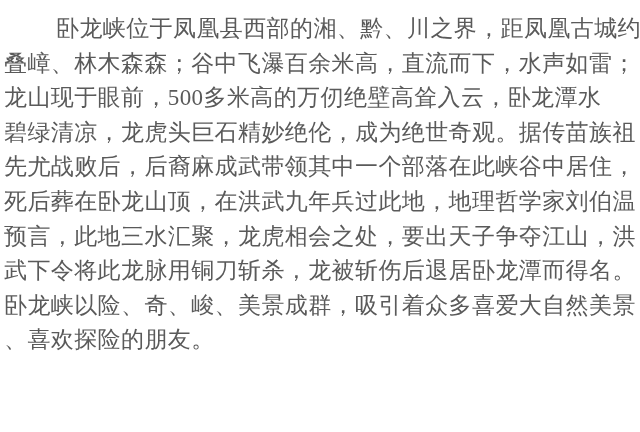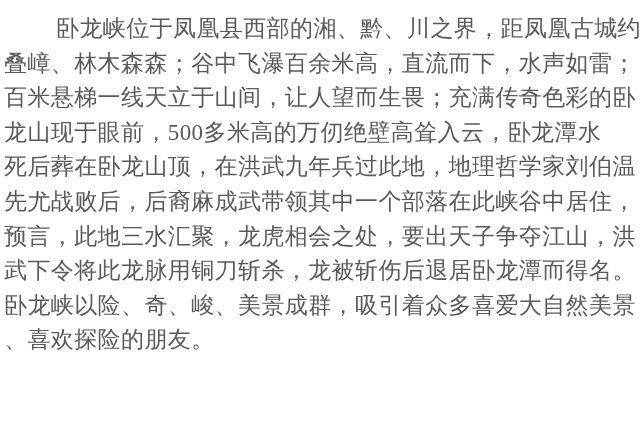--- a/index.html
+++ b/index.html
@@ -32,22 +32,22 @@
     padding-left: 52px;
   }
 </style>
 </head>
 <body>
 
 <div class="page">
   <div class="para">
     <div class="text-line first">卧龙峡位于凤凰县西部的湘、黔、川之界，距凤凰古城约</div>
     <div class="text-line">叠嶂、林木森森；谷中飞瀑百余米高，直流而下，水声如雷；</div>
-    <div class="text-line">百米悬梯一线天立于山间，让人望而生畏；充满传奇色彩的卧</div>
     <div class="text-line">龙山现于眼前，500多米高的万仞绝壁高耸入云，卧龙潭水</div>
+    <div class="text-line">碧绿清凉，龙虎头巨石精妙绝伦，成为绝世奇观。据传苗族祖</div>
+    <div class="text-line">先尤战败后，后裔麻成武带领其中一个部落在此峡谷中居住，</div>
     <div class="text-line">死后葬在卧龙山顶，在洪武九年兵过此地，地理哲学家刘伯温</div>
-    <div class="text-line">先尤战败后，后裔麻成武带领其中一个部落在此峡谷中居住，</div>
     <div class="text-line">预言，此地三水汇聚，龙虎相会之处，要出天子争夺江山，洪</div>
     <div class="text-line">武下令将此龙脉用铜刀斩杀，龙被斩伤后退居卧龙潭而得名。</div>
     <div class="text-line">卧龙峡以险、奇、峻、美景成群，吸引着众多喜爱大自然美景</div>
     <div class="text-line">、喜欢探险的朋友。</div>
   </div>
 </div>
 
 </body></html>

